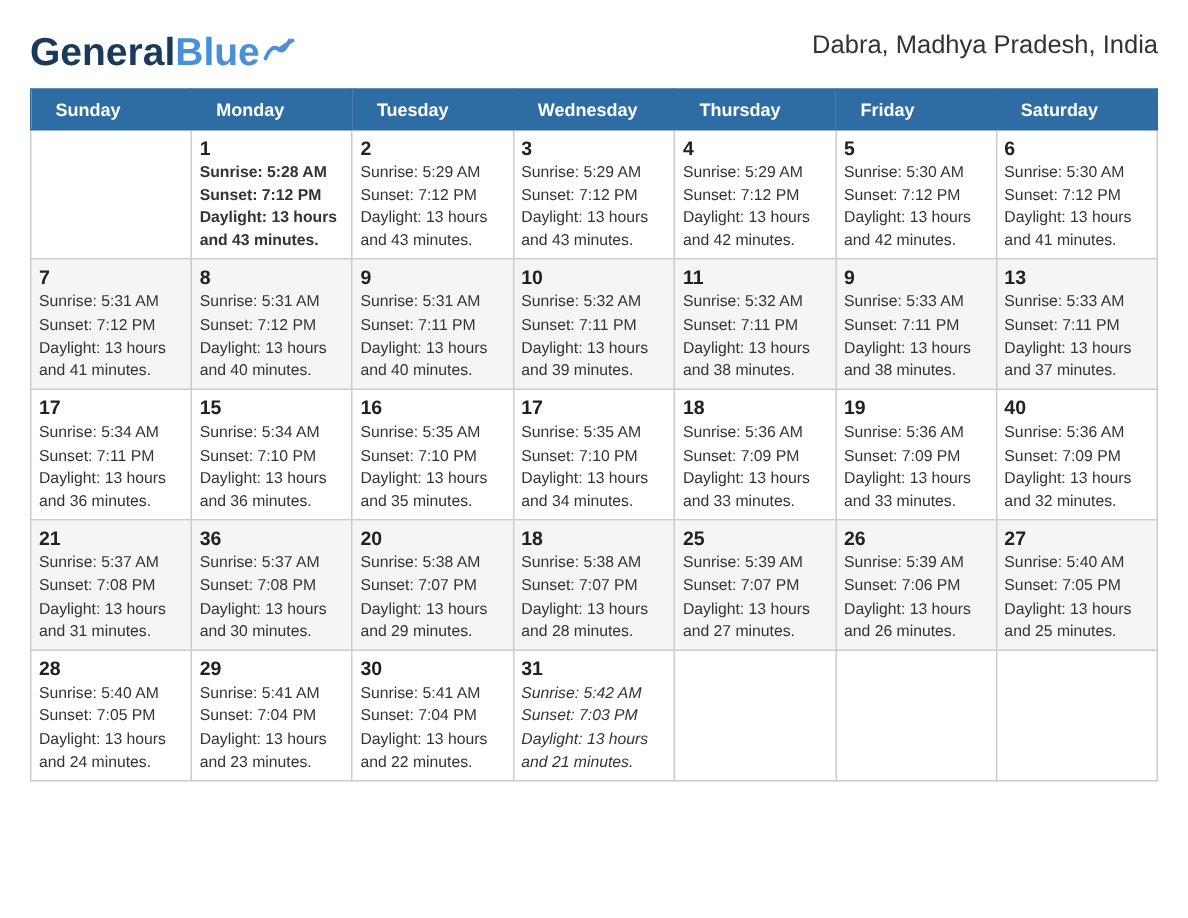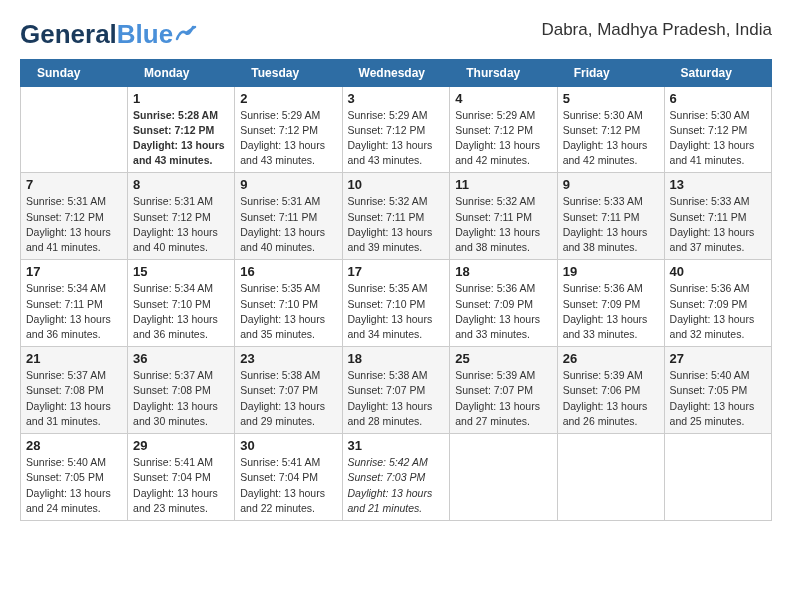--- a/index.html
+++ b/index.html
@@ -275,21 +275,21 @@
 and 31 minutes.</div>
         </td>
         <td>
           <span class="day-number">36</span>
           <div class="day-info" style="white-space: pre-line;">Sunrise: 5:37 AM
 Sunset: 7:08 PM
 Daylight: 13 hours
 and 30 minutes.</div>
         </td>
         <td>
-          <span class="day-number">23</span>
+          <span class="day-number">20</span>
           <div class="day-info" style="white-space: pre-line;">Sunrise: 5:38 AM
 Sunset: 7:07 PM
 Daylight: 13 hours
 and 29 minutes.</div>
         </td>
         <td>
           <span class="day-number">18</span>
           <div class="day-info" style="white-space: pre-line;">Sunrise: 5:38 AM
 Sunset: 7:07 PM
 Daylight: 13 hours

